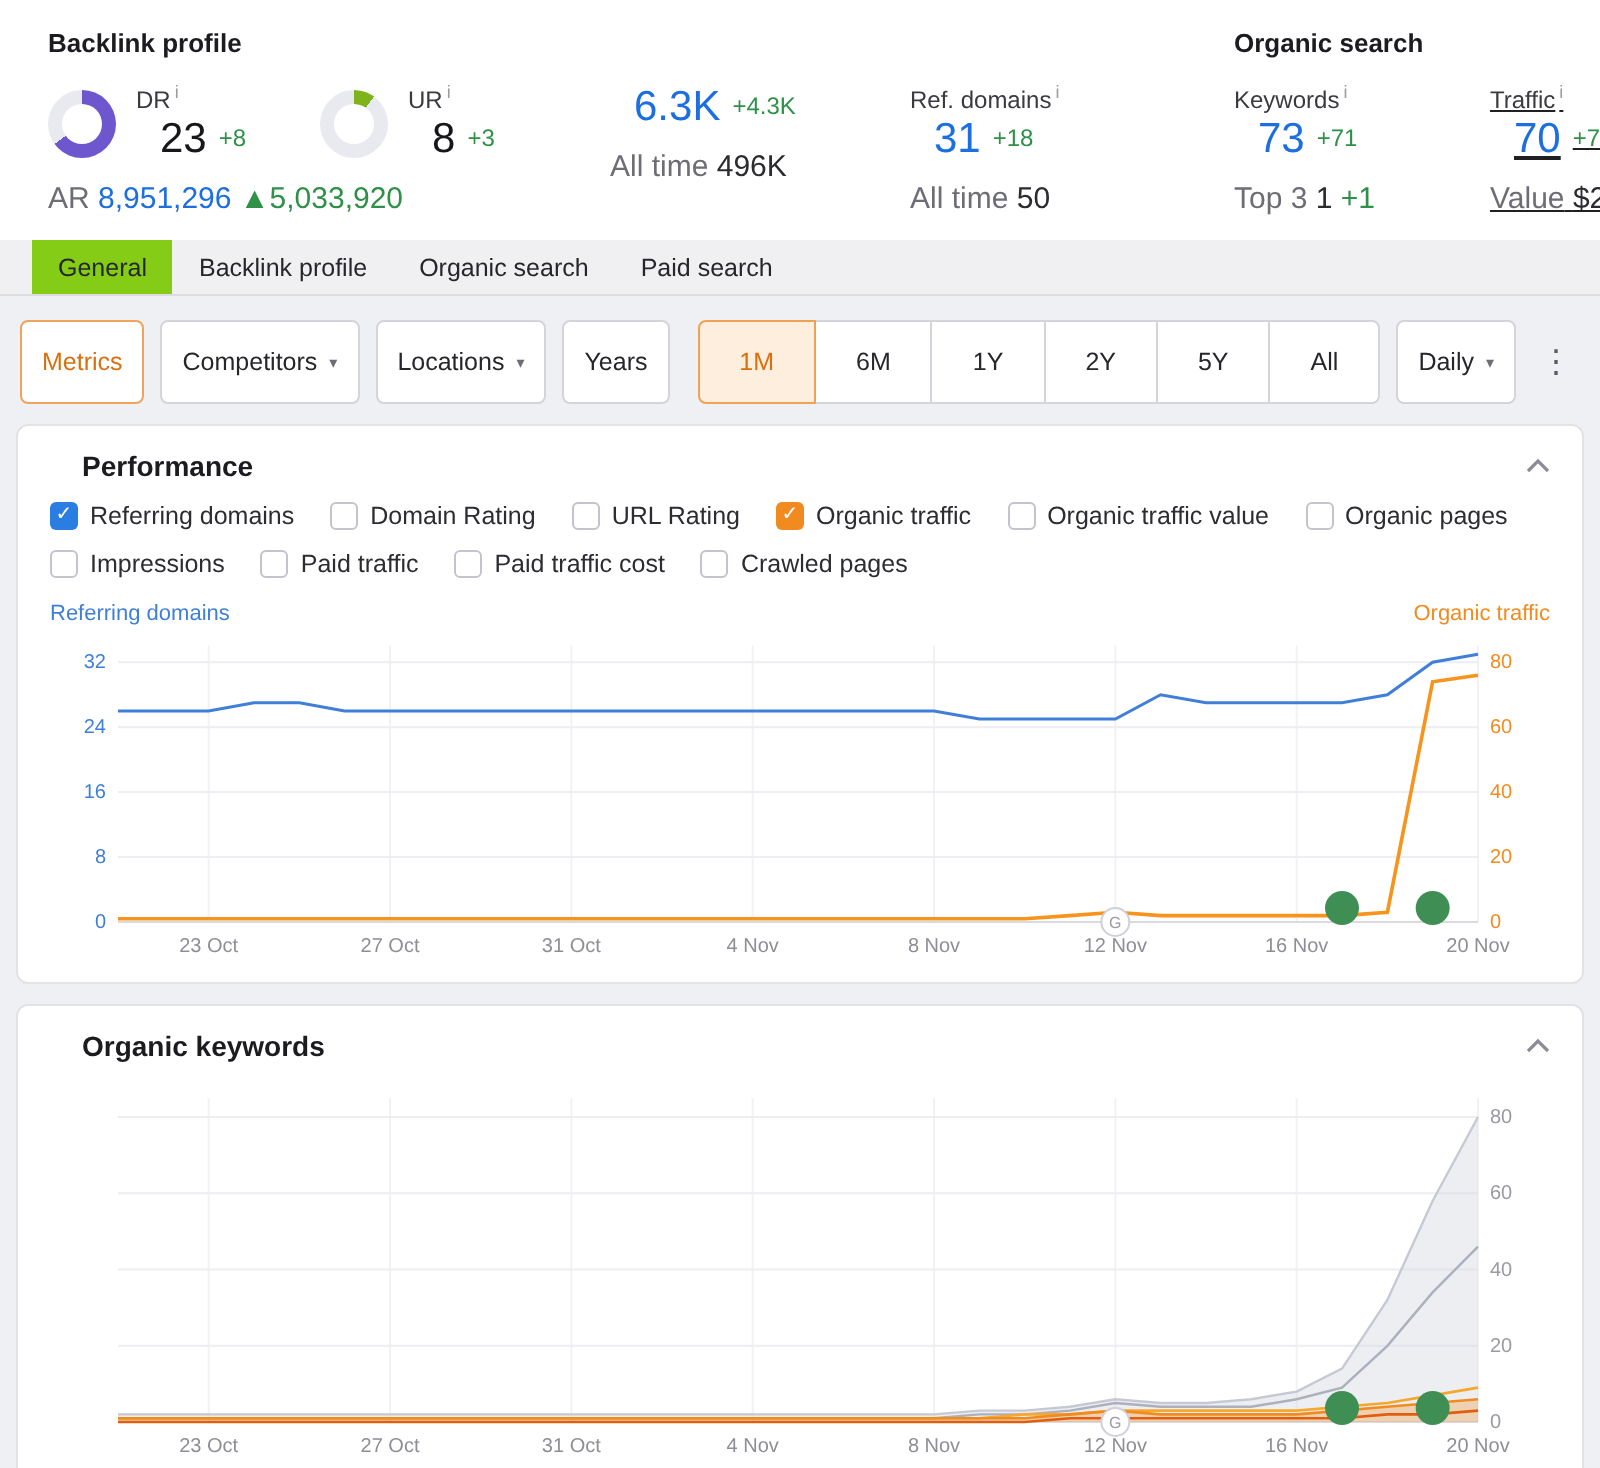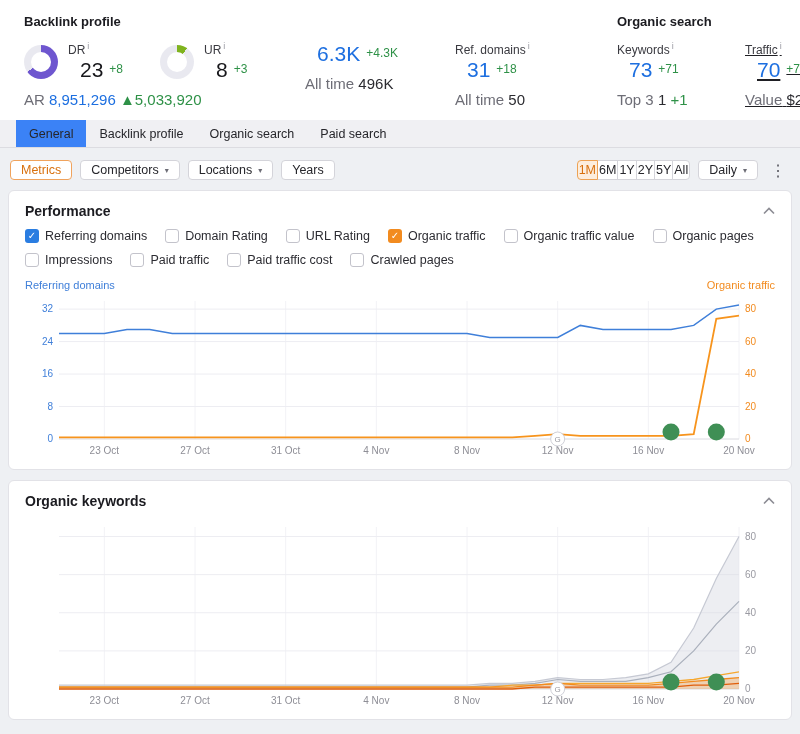--- a/index.html
+++ b/index.html
@@ -32,40 +32,40 @@
   .val.dark { color:#17171b; }
   .val.blue { color:#1d6fe0; cursor:pointer; }
   .delta { font-size:12px; color:#2e9147; }
   .m-sub { margin-top:9px; font-size:15px; color:#6d6d76; white-space:nowrap; }
   .sub-link { color:#1d6fe0; text-decoration:none; cursor:pointer; }
   .sub-delta { color:#2e9147; }
   .sub-strong { color:#2b2b30; }
   
   .tabbar { background:#f0f0f3; border-bottom:1px solid #dcdce1; display:flex; padding:0 16px; height:28px; }
   .tab { padding:0 13px; display:flex; align-items:center; font-size:12.5px; color:#26262b; cursor:pointer; }
-  .tab.active { background:#3b82f6; }
+  .tab.active { background:#84cc16; }
   
   .controls { display:flex; align-items:center; padding:12px 10px 10px; gap:8px; }
   .btn {
-    background:#fff; border:1px solid #d4d4da; border-radius:4px; height:20px;
+    background:#fff; border:1px solid #d4d4da; border-radius:4px; height:42px;
     padding:0 10px; font-size:12.5px; display:inline-flex; align-items:center; gap:6px;
     color:#26262b; cursor:pointer; white-space:nowrap;
   }
   .btn.metrics { border-color:#f0a35c; color:#d8700d; }
   .caret { font-size:8px; color:#6d6d76; }
   .controls-right { margin-left:auto; display:flex; align-items:center; gap:8px; }
   .seg { display:flex; }
-  .seg .btn { border-radius:0; margin-left:-1px; padding:0 1px; }
+  .seg .btn { border-radius:0; margin-left:-1px; padding:0 20px; }
   .seg .btn:first-child { border-radius:4px 0 0 4px; margin-left:0; }
   .seg .btn:last-child { border-radius:0 4px 4px 0; }
   .seg .btn.active { background:#fdeedd; border-color:#eda254; color:#d8700d; position:relative; z-index:1; }
   .dots { color:#5a5a62; font-size:16px; padding:0 4px; cursor:pointer; }
   
   .card { background:#fff; border:1px solid #e2e2e7; border-radius:6px; margin:0 8px 10px; padding:12px 16px 8px; }
-  .card-head { display:flex; justify-content:space-between; align-items:center; margin-bottom:10px; }
+  .card-head { display:flex; justify-content:space-between; align-items:center; margin-bottom:10px;margin-left:16px; }
   .card-title { font-size:14px; font-weight:bold; color:#1b1b20; }
   .chev { cursor:pointer; display:flex; align-items:center; }
   .checks { display:flex; flex-wrap:wrap; gap:10px 18px; font-size:12.5px; color:#2c2c32; margin-bottom:12px; }
   .check { display:inline-flex; align-items:center; gap:6px; cursor:pointer; }
   .box { width:14px; height:14px; border-radius:3px; border:1px solid #c3c3cb; background:#fff; flex:0 0 14px; }
   .box.on { border:none; display:inline-flex; align-items:center; justify-content:center; }
   .box.on::after { content:"\2713"; color:#fff; font-size:10px; line-height:1; }
   .box.blue { background:#2a7de1; }
   .box.orange { background:#f28b1f; }
   .box.o1 { background:#e05e0c; }

